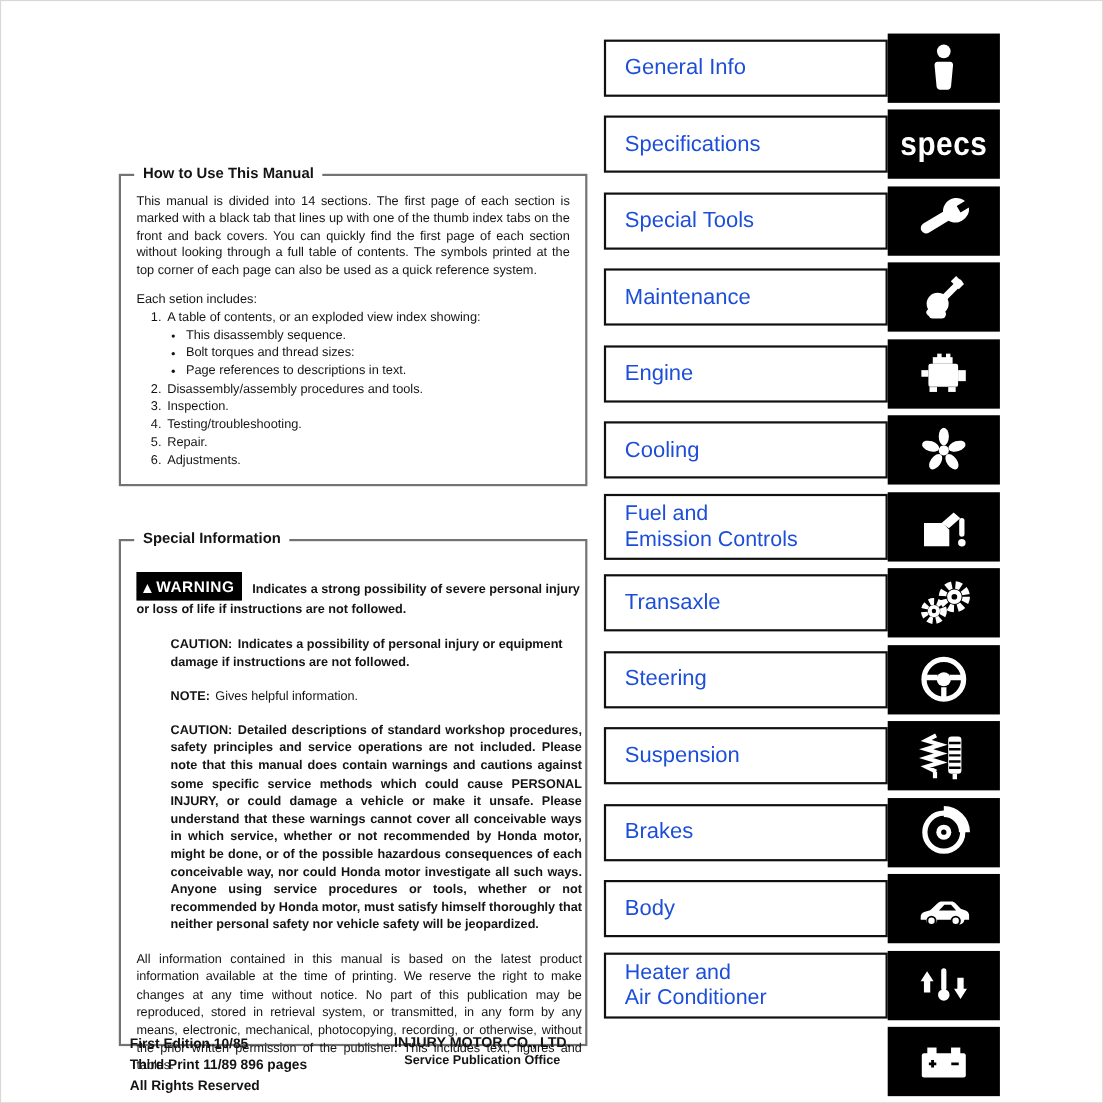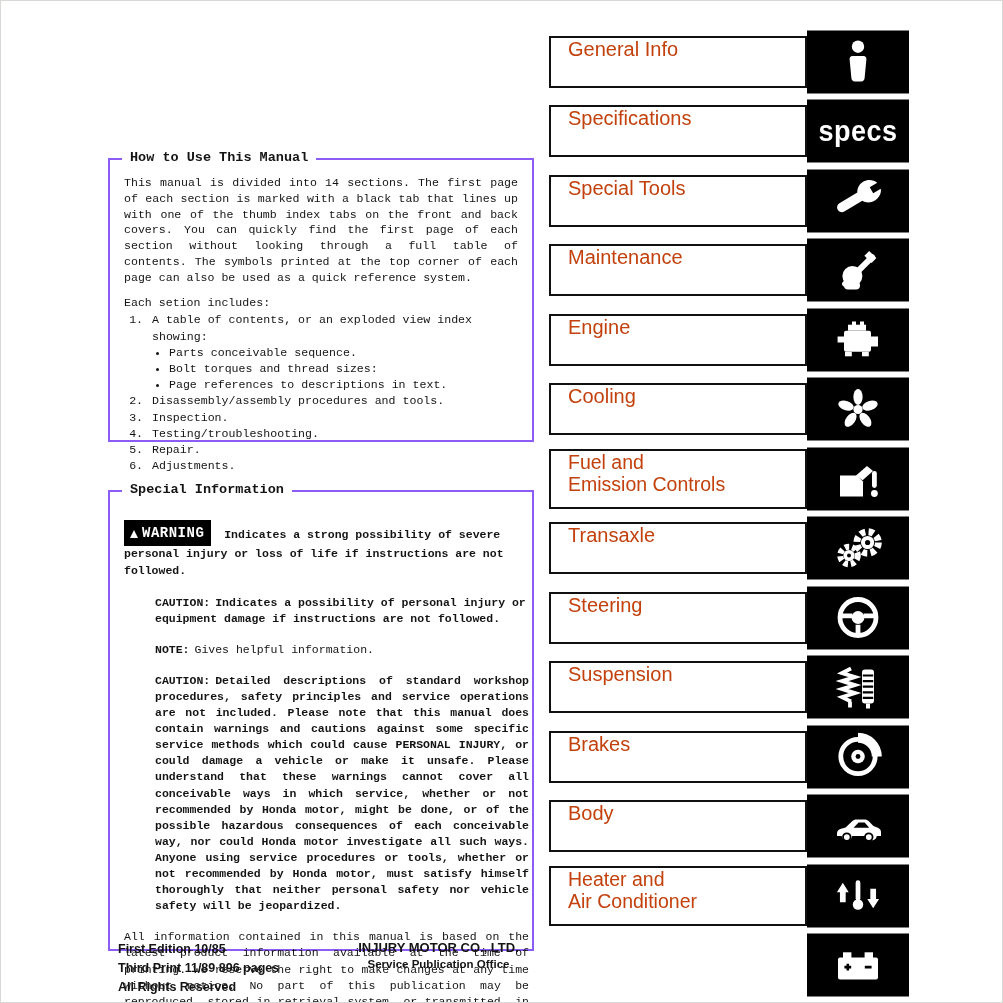--- a/index.html
+++ b/index.html
@@ -4,21 +4,21 @@
 <style>
   * { margin:0; padding:0; box-sizing:border-box; }
   html,body { background:#f2f2ef; }
   body { width:1003px; height:1003px; font-family:"Liberation Sans", sans-serif; color:#141414; }
   .page { position:relative; width:1003px; height:1003px; background:#ffffff; border:1px solid #d8d8d4; overflow:hidden; }
 
   
   .page-title { position:absolute; top:92px; left:95px; width:440px; text-align:center;
                 font-size:23px; font-weight:bold; letter-spacing:1.5px; }
 
-  .box { position:absolute; left:107px; width:426px; border:2px solid #8b5cf6; background:#fff;font-family:Liberation Mono, monospace; }
+  .box { position:absolute; left:107px; width:426px; border:2px solid #737373; background:#fff; }
   .box-how { top:157px; height:284px; padding:15px 14px 0 14px; }
   .box-special { top:489px; height:461px; padding:15px 3px 0 14px; }
   .box-title { position:absolute; top:-10px; left:12px; background:#fff; padding:0 8px;
                font-size:13.5px; font-weight:bold; white-space:nowrap; }
 
   .body-text { font-size:11.6px; line-height:1.36; text-align:justify; }
   .each-label { font-size:11.6px; margin-top:11px; }
   ol.section-list { margin:3px 0 0 26px; font-size:11.6px; line-height:1.4; list-style:decimal; }
   ol.section-list > li { padding-left:2px; }
   ul.sub-list { list-style:disc; margin:0 0 0 17px; font-size:11.6px; line-height:1.4; }
@@ -37,21 +37,21 @@
   .footer-left { position:absolute; left:117px; top:939px; font-size:12.5px; font-weight:bold; line-height:1.5; }
   .footer-right { position:absolute; left:330px; top:939px; width:215px; text-align:center; font-weight:bold; }
   .footer-right .l1 { font-size:13px; }
   .footer-right .l2 { font-size:11.5px; margin-top:3px; }
 
   
   .tabs { position:absolute; left:548px; top:26px; width:362px; }
   .tab-row { position:relative; height:69.5px; }
   .tab-label-box { position:absolute; left:0; top:50%; transform:translateY(-50%);
                    width:258px; height:52px; border:2px solid #101010; background:#fff;
-                   display:flex; align-items:flex-start; padding-left:17px; font-size:20px; color:#c2410c; }
+                   display:flex; align-items:center; padding-left:17px; font-size:20px; color:#1d4ed8; }
   .tab-label-box span { white-space:pre-line; }
   .tab-row.two-line .tab-label-box { height:60px; font-size:19.5px; line-height:1.16; }
   .tab-icon-box { position:absolute; left:258px; top:50%; transform:translateY(-50%);
                   width:102px; height:63px; background:#000; display:flex; align-items:center; justify-content:center; }
   .tab-icon-box svg { width:54px; height:48px; }
   .specs-word { color:#fff; font-weight:bold; font-size:27px; letter-spacing:.5px;
                 display:inline-block; transform:scaleY(1.12); }
 </style>
 </head>
 <body>
@@ -60,21 +60,21 @@
 
 
   <section class="box box-how">
     <span class="box-title">How to Use This Manual</span>
     <p class="body-text">This manual is divided into 14 sections. The first page of each section is marked with a black tab that lines up with one of the thumb index tabs on the front and back covers. You can quickly find the first page of each section without looking through a full table of contents. The symbols printed at the top corner of each page can also be used as a quick reference system.</p>
     <p class="each-label">Each setion includes:</p>
     <ol class="section-list">
       <li>
         <span>A table of contents, or an exploded view index showing:</span>
         <ul class="sub-list">
-          <li>Parts conceivable sequence.</li>
+          <li>This disassembly sequence.</li>
           <li>Bolt torques and thread sizes:</li>
           <li>Page references to descriptions in text.</li>
         </ul>
       </li>
       <li>Disassembly/assembly procedures and tools.</li>
       <li>Inspection.</li>
       <li>Testing/troubleshooting.</li>
       <li>Repair.</li>
       <li>Adjustments.</li>
     </ol>

